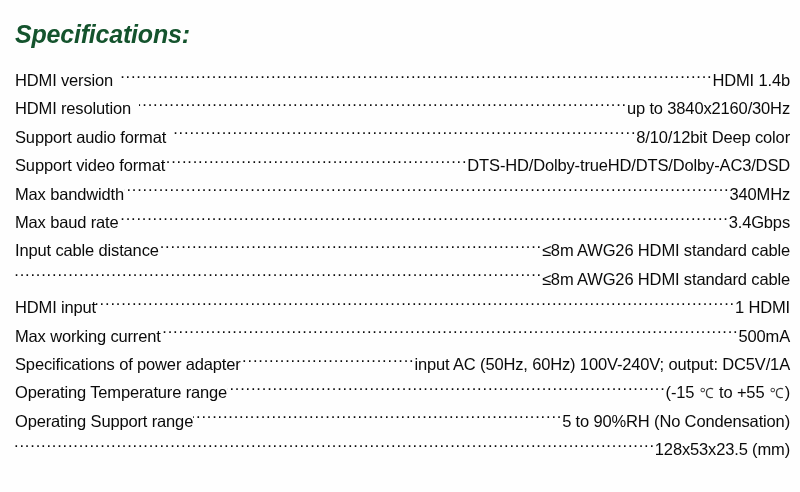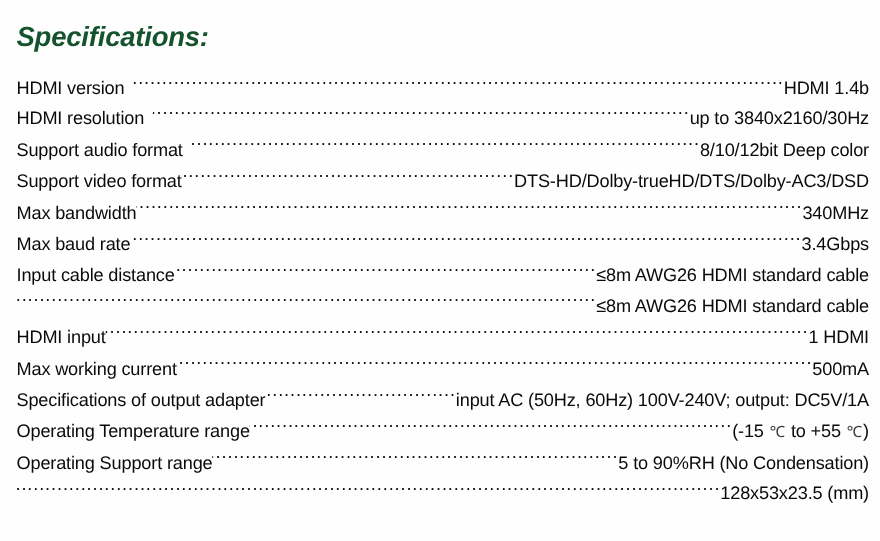--- a/index.html
+++ b/index.html
@@ -147,21 +147,21 @@
         <span class="spec-label">HDMI input</span>
         <span class="spec-leader"></span>
         <span class="spec-value">1 HDMI</span>
       </li>
       <li class="spec-row">
         <span class="spec-label">Max working current</span>
         <span class="spec-leader"></span>
         <span class="spec-value">500mA</span>
       </li>
       <li class="spec-row">
-        <span class="spec-label">Specifications of output adapter</span>
+        <span class="spec-label">Specifications of power adapter</span>
         <span class="spec-leader"></span>
         <span class="spec-value">input AC (50Hz, 60Hz) 100V-240V; output: DC5V/1A</span>
       </li>
       <li class="spec-row">
         <span class="spec-label">Operating Temperature range</span>
         <span class="spec-leader"></span>
         <span class="spec-value">(-15 <span class="degc">℃</span> to +55 <span class="degc">℃</span>)</span>
       </li>
       <li class="spec-row">
         <span class="spec-label">Operating Support range</span>

